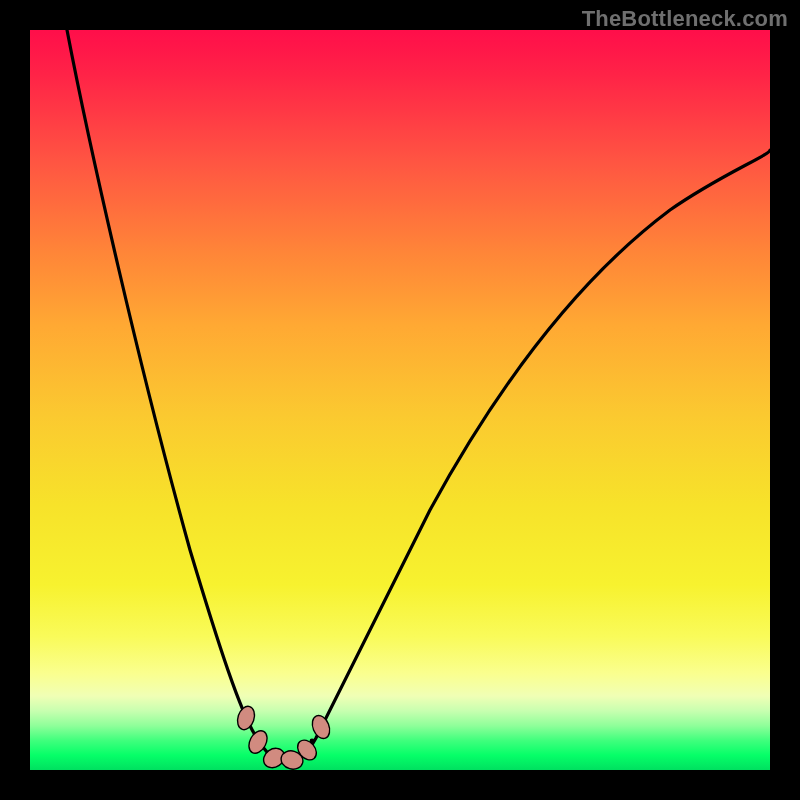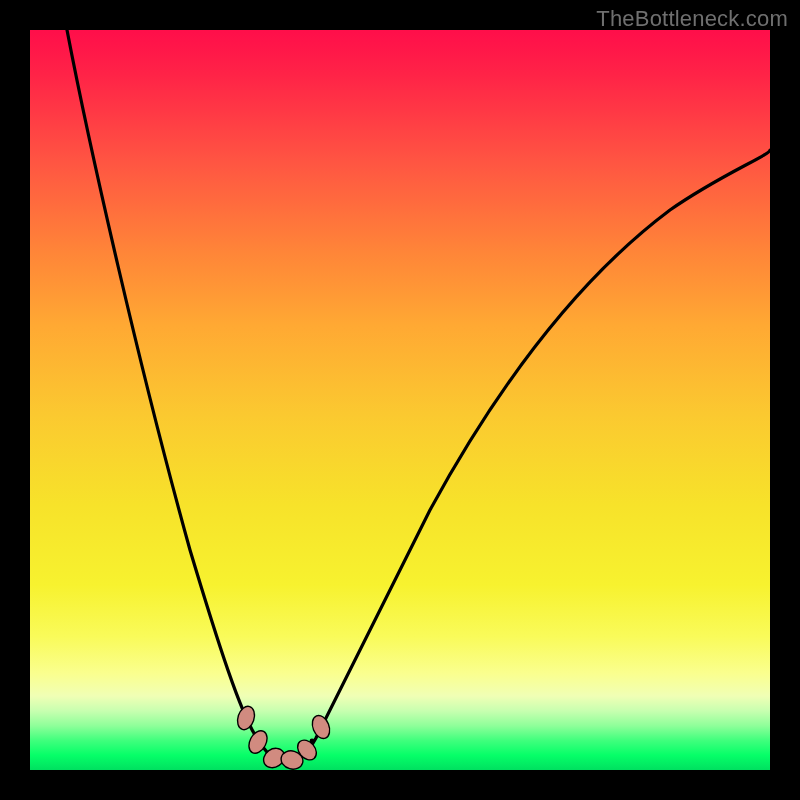--- a/index.html
+++ b/index.html
@@ -34,21 +34,21 @@
       #40ff7d 96%,
       #06ff68 98%,
       #00e060 100%);
   }
   .attribution {
     position: absolute;
     top: 6px;
     right: 12px;
     color: #6f6f6f;
     font-size: 22px;
-    font-weight: 400;
+    font-weight: 700;
     letter-spacing: 0.2px;
   }
   svg.curve {
     position: absolute;
     left: 30px;
     top: 30px;
     width: 740px;
     height: 740px;
     overflow: visible;
   }

